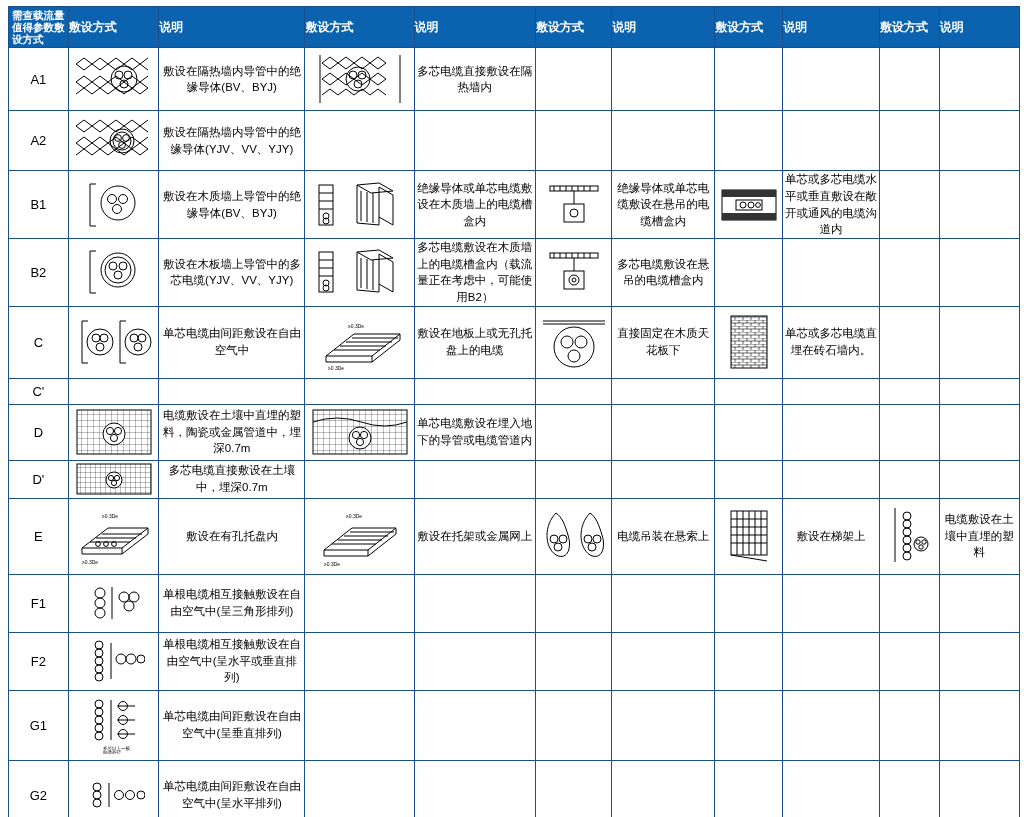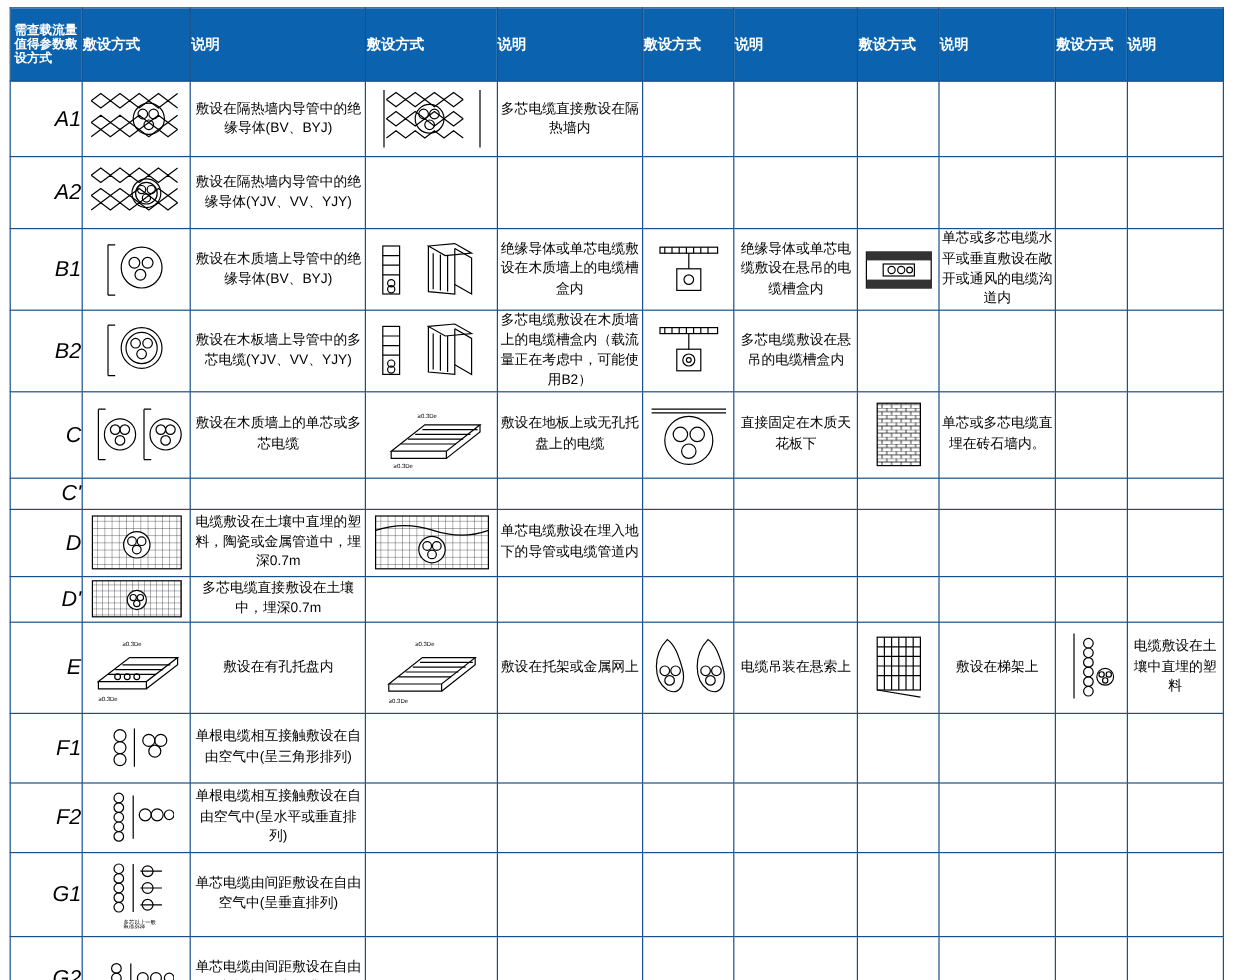--- a/index.html
+++ b/index.html
@@ -34,28 +34,27 @@
     color: #ffffff;
     font-size: 12px;
     font-weight: bold;
     height: 34px;
     text-align: left;
     line-height: 1.25;
   }
   thead th.corner {
     font-size: 10.5px;
     text-align: left;
-    padding: 12px 3px;
+    padding: 2px 3px;
     line-height: 1.15;
   }
   td.code {
-    text-align: right;
-    font-size: 18px;
+    text-align: center;
+    font-size: 13px;
     font-weight: normal;
-    font-style: italic;
   }
   td.desc {
     font-size: 11.5px;
     text-align: center;
     line-height: 1.45;
     padding: 4px 5px;
   }
   td.fig {
     text-align: center;
   }
@@ -344,21 +343,21 @@
               <line x1="48" y1="6" x2="54" y2="6"></line>
               <line x1="48" y1="48" x2="54" y2="48"></line>
               <circle cx="66" cy="27" r="13"></circle>
               <circle cx="62" cy="23" r="4"></circle>
               <circle cx="70" cy="23" r="4"></circle>
               <circle cx="66" cy="32" r="4"></circle>
             </g>
           </svg>
         </div>
       </td>
-      <td class="desc">敷设在木质墙上的单芯或多芯电缆</td>
+      <td class="desc">单芯电缆由间距敷设在自由空气中</td>
       <td class="fig">
         <div class="figwrap">
           <svg width="96" height="60" viewBox="0 0 96 60">
             <g stroke="#000" fill="none" stroke-width="1">
               <path d="M14 44 l28 -22 l46 0 l-28 22 z"></path>
               <path d="M14 44 l0 6 l46 0 l0 -6"></path>
               <path d="M60 50 l28 -22 l0 -6"></path>
               <line x1="22" y1="38" x2="68" y2="38"></line>
               <line x1="28" y1="34" x2="74" y2="34"></line>
               <line x1="34" y1="30" x2="80" y2="30"></line>

